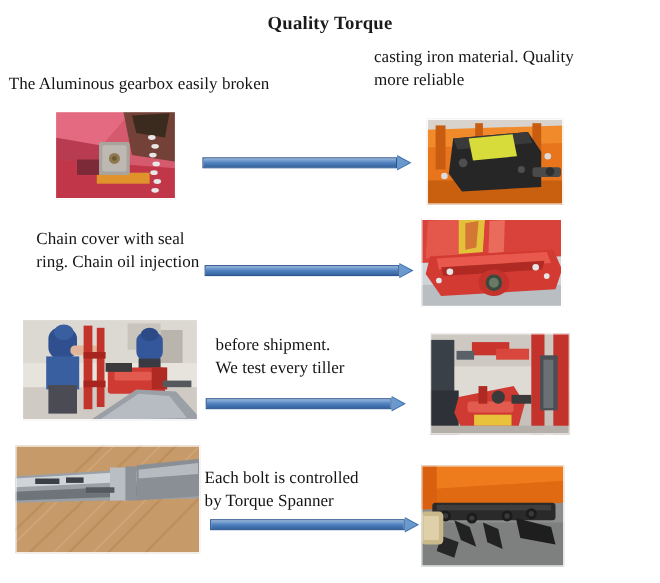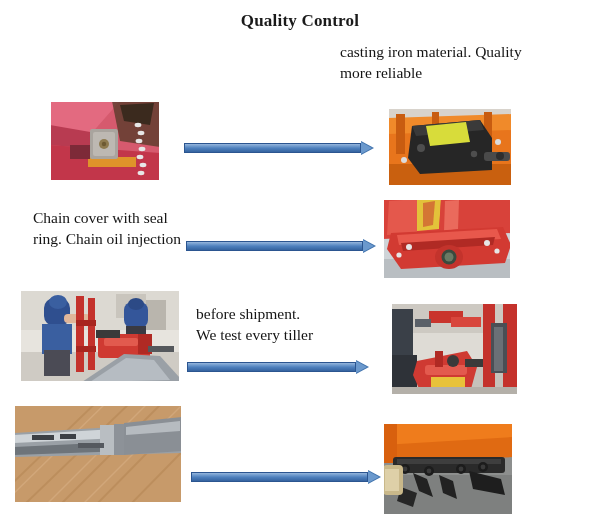--- a/index.html
+++ b/index.html
@@ -108,22 +108,25 @@
   .p-r3l { left: 20px;  top: 290px; width: 160px; height: 92px; }
   .p-r3r { left: 391px; top: 303px; width: 127px; height: 92px; }
   .p-r4l { left: 14px;  top: 405px; width: 168px; height: 98px; }
   .p-r4r { left: 383px; top: 423px; width: 130px; height: 92px; }
 </style>
 </head>
 <body>
 
 <div id="slide">
 
-  <div class="title">Quality  Control</div>
-
+  <div class="title">Quality  Torque</div>
+
+  <div class="txt txt-r1-left">
+    <div>The Aluminous  gearbox easily broken</div>
+  </div>
 
   <div class="txt txt-r1-right">
     <div>casting iron material.  Quality</div>
     <div>more reliable</div>
   </div>
 
   <div class="photo p-r1l">
     <svg viewBox="0 0 110 80" preserveAspectRatio="none">
       <rect x="0" y="0" width="110" height="80" fill="#d65a6e"></rect>
       <path d="M0 0 L70 0 L40 34 L0 26 Z" fill="#e36a80"></path>
@@ -303,20 +306,24 @@
       <rect x="100" y="19" width="10" height="31" fill="#8d9298"></rect>
       <path d="M110 18 L168 12 L168 46 L110 50 Z" fill="#8a8f95"></path>
       <path d="M112 22 L166 16 L166 26 L112 30 Z" fill="#b6bbc0"></path>
       <rect x="18" y="30" width="22" height="5" fill="#3c4046"></rect>
       <rect x="46" y="29" width="16" height="5" fill="#3c4046"></rect>
       <rect x="64" y="38" width="26" height="5" fill="#55595f"></rect>
       <rect x="0" y="0" width="168" height="98" fill="none" stroke="#ffffff" stroke-width="2"></rect>
     </svg>
   </div>
 
+  <div class="txt txt-r4-mid">
+    <div>Each bolt  is controlled</div>
+    <div>by  Torque Spanner</div>
+  </div>
 
   <div class="arrow a4">
     <div class="shaft"></div>
     <div class="head"></div>
     <div class="head-edge"></div>
   </div>
 
   <div class="photo p-r4r">
     <svg viewBox="0 0 130 92" preserveAspectRatio="none">
       <rect x="0" y="0" width="130" height="92" fill="#8d8f8e"></rect>

